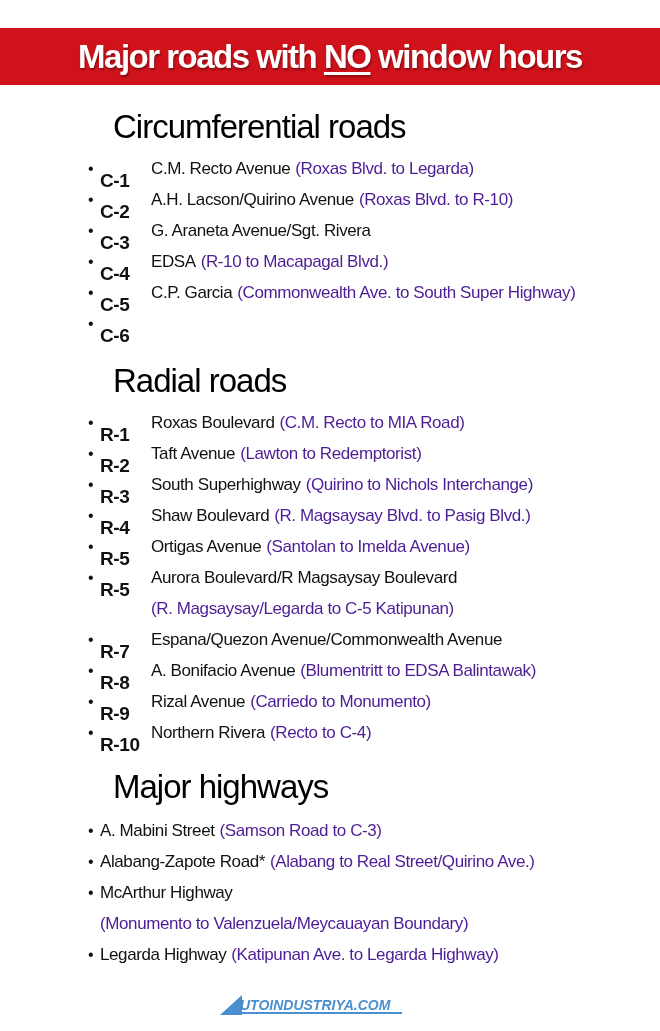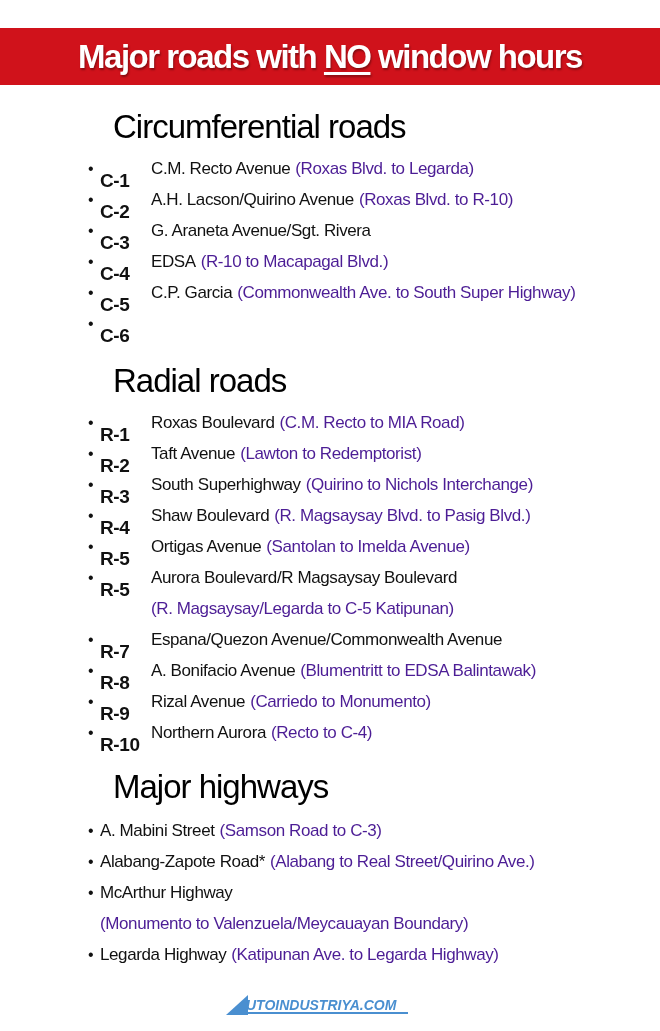--- a/index.html
+++ b/index.html
@@ -9,21 +9,21 @@
 .banner h1 u{text-decoration:underline;text-underline-offset:4px;text-decoration-thickness:3px;}
 .section-title{position:absolute;left:65px;font-size:33px;letter-spacing:-1px;color:#000000;margin-left:48px;}
 .list{position:absolute;left:88px;}
 .item{height:31px;font-size:17px;display:flex;align-items:center;white-space:nowrap;letter-spacing:-0.4px;}
 .bullet{width:12px;font-size:16px;}
 .code{font-weight:bold;font-size:19px;width:51px;margin-top:24px;}
 .name{font-weight:normal;color:#111;}
 .detail{color:#4c1d95;font-weight:300;margin-left:5px;}
 .cont{padding-left:63px;}
 .cont2{padding-left:12px;}
-.logo{position:absolute;left:226px;top:995px;width:185px;height:20px;}
+.logo{position:absolute;left:220px;top:995px;width:185px;height:20px;}
 </style>
 </head>
 <body>
 
 <div class="banner">
  <h1><span>Major roads with </span><u>NO</u><span> window hours</span></h1>
 </div>
 
 <div class="section-title" style="top:108px">Circumferential roads</div>
 <div class="list" style="top:153px">
@@ -115,21 +115,21 @@
     </div>
  <div class="item">
       <span class="bullet">•</span>
       <span class="code">R-9</span>
       <span class="name">Rizal Avenue</span>
       <span class="detail">(Carriedo to Monumento)</span>
     </div>
  <div class="item">
       <span class="bullet">•</span>
       <span class="code">R-10</span>
-      <span class="name">Northern Aurora</span>
+      <span class="name">Northern Rivera</span>
       <span class="detail">(Recto to C-4)</span>
     </div>
 </div>
 
 <div class="section-title" style="top:768px">Major highways</div>
 <div class="list" style="top:815px">
  <div class="item">
       <span class="bullet">•</span>
       <span class="name">A. Mabini Street</span>
       <span class="detail">(Samson Road to C-3)</span>

